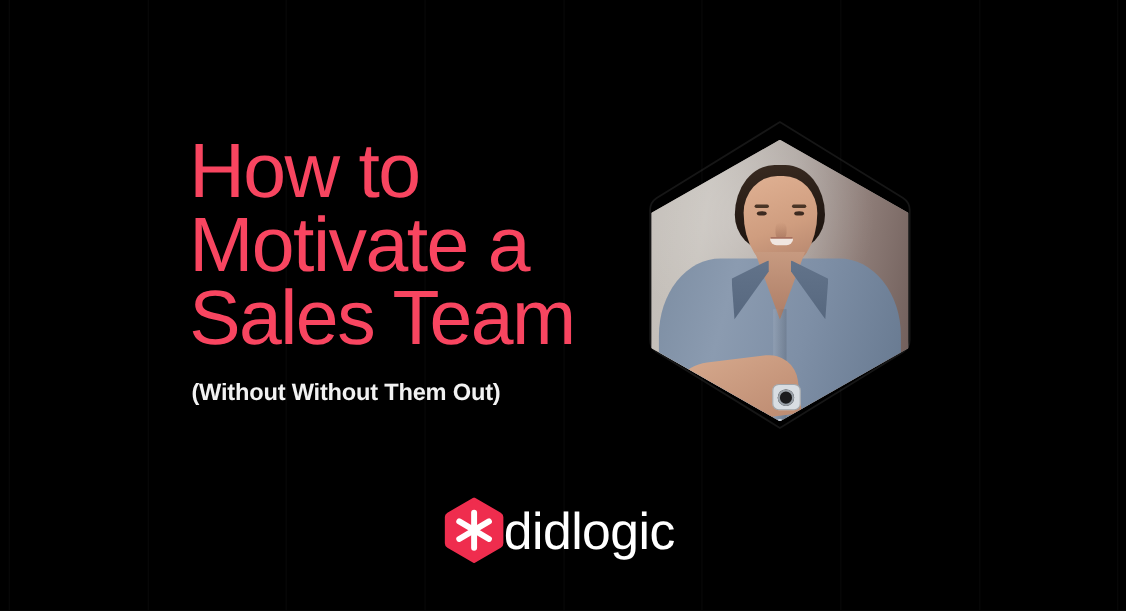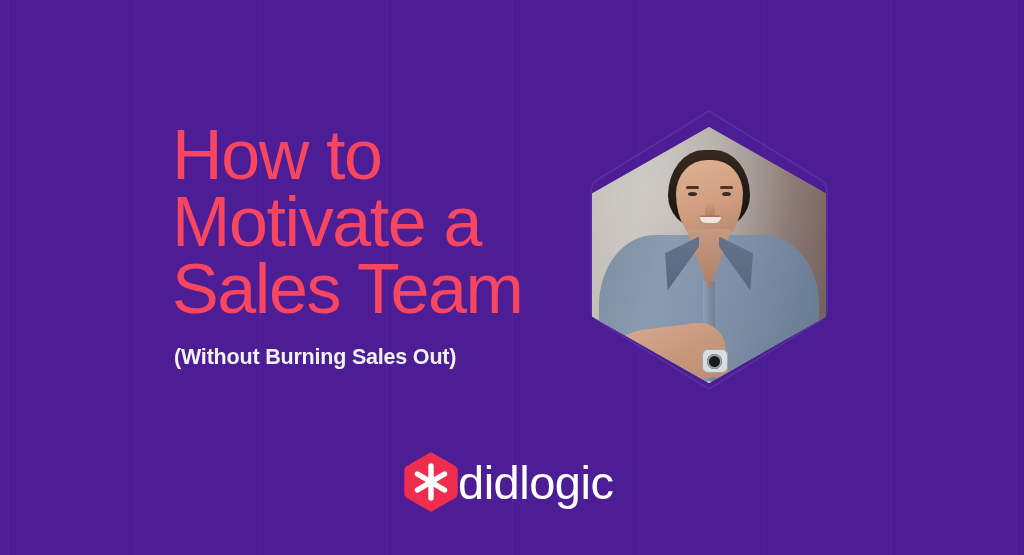--- a/index.html
+++ b/index.html
@@ -4,21 +4,21 @@
 <style>
   html, body {
     margin: 0;
     padding: 0;
     background: #121313;
   }
   #canvas {
     position: relative;
     width: 1024px;
     height: 555px;
-    background: #4c1d95;
+    background: #000000;
     overflow: hidden;
     font-family: "Liberation Sans", sans-serif;
     text-decoration: underline;
   }
 
   
   #grid {
     position: absolute;
     inset: 0;
     background-image: repeating-linear-gradient(
@@ -261,21 +261,21 @@
 <body>
 
 <div id="canvas">
 
   <div id="grid"></div>
 
   <div id="text-block">
     <h1 id="headline">How to
 Motivate a
 Sales Team</h1>
-    <div id="subtitle">(Without Burning Sales Out)</div>
+    <div id="subtitle">(Without Without Them Out)</div>
   </div>
 
   <div id="portrait-wrap">
 
     <svg class="hex-ring" viewBox="0 0 252 294">
       <path d="M126 8 L238 77 Q244 81 244 88 L244 206 Q244 213 238 217
                L126 286 L14 217 Q8 213 8 206 L8 88 Q8 81 14 77 Z" stroke-linejoin="round"></path>
     </svg>
 
     <div id="portrait-photo">

